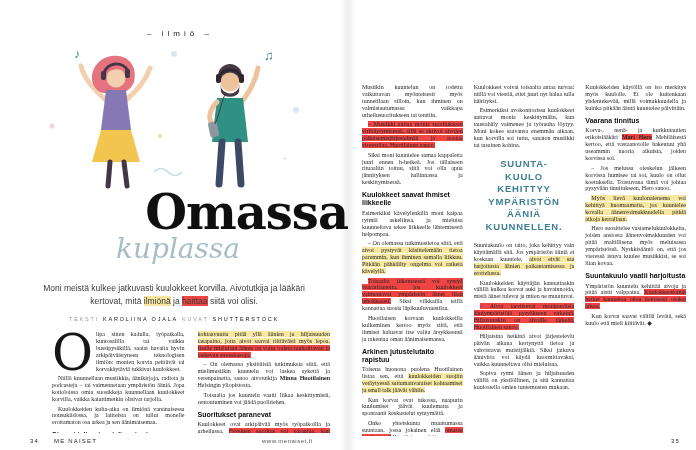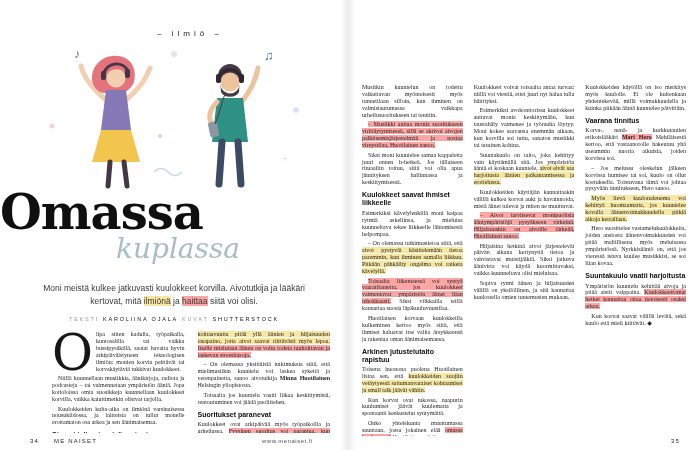--- a/index.html
+++ b/index.html
@@ -1,24 +1,24 @@
 <!DOCTYPE html>
 <html><head>
 <meta charset="utf-8">
 <style>
   *{margin:0;padding:0;box-sizing:border-box}
   html,body{width:696px;height:450px}
   body{font-family:"Liberation Serif",serif;background:#cfcfcf;overflow:hidden}
   .spread{position:relative;width:696px;height:450px;background:#ffffff;overflow:hidden}
   .gutter{position:absolute;left:340px;top:0;width:16px;height:100%;
     background:linear-gradient(90deg,rgba(0,0,0,0),rgba(0,0,0,.07) 50%,rgba(0,0,0,0));pointer-events:none}
-  .kicker{position:absolute;top:29px;left:16px;width:348px;text-align:center;
+  .kicker{position:absolute;top:29px;left:6px;width:348px;text-align:center;
     font-family:"Liberation Sans",sans-serif;font-size:8px;letter-spacing:4px;color:#1c1c1c}
   .illustration{position:absolute;left:34px;top:40px}
-  .title-main{position:absolute;top:188px;left:0;width:348px;text-align:left;
+  .title-main{position:absolute;top:188px;left:0;width:348px;text-align:right;
     font-family:"DejaVu Serif",serif;font-weight:700;font-size:48px;line-height:1;color:#0f0f0f;letter-spacing:-1px}
   .title-script{position:absolute;top:232px;left:4px;width:348px;text-align:center;
     font-family:"DejaVu Serif",serif;font-style:italic;font-size:28px;color:#a7bec7}
   .intro{position:absolute;top:282px;left:42px;width:264px;text-align:center;
     font-family:"Liberation Sans",sans-serif;font-size:8.5px;line-height:1.5;color:#3a3a3a}
   .byline{position:absolute;top:316px;left:0;width:348px;text-align:center;
     font-family:"Liberation Sans",sans-serif;font-size:5.5px;letter-spacing:1.8px;color:#141414}
   .byline span{margin:0 2px}
   .seg-lbl{color:#9a9a9a}
   .seg-name{color:#141414}
@@ -27,21 +27,21 @@
   .right-body{left:362px;top:84px;width:324px;height:352px;gap:11px}
   .col{flex:1;overflow:hidden}
   .col p{font-size:6px;line-height:1.16;color:#262626;text-align:justify;margin-bottom:2.5px}
   .col p+p{text-indent:6px}
   .col h3{font-family:"Liberation Sans",sans-serif;font-size:7px;line-height:1.15;color:#0f0f0f;margin:5px 0 2.5px}
   .dropcap{float:left;font-family:"DejaVu Serif",serif;font-size:50px;line-height:.82;
     padding:2px 3px 0 0;color:#161616}
   .pullquote{white-space:pre-line;text-align:center;font-family:"Liberation Sans",sans-serif;
     font-weight:700;font-size:9.5px;line-height:1.32;letter-spacing:.8px;color:#3f7f96;margin:9px 2px}
   .seg-y{background:#f8e7a0}
-  .seg-p{background:#fca5a5}
+  .seg-p{background:#ef4444}
   .seg-b{font-weight:700}
   .footer{position:absolute;bottom:6px;font-family:"Liberation Sans",sans-serif;
     font-size:6px;letter-spacing:1.2px;color:#2a2a2a}
   .f-left{left:30px}
   .f-left .mag{margin-left:12px}
   .f-site{left:262px;letter-spacing:.5px;color:#555}
   .f-right{right:16px}
 </style>
 </head>
 <body>
@@ -135,20 +135,26 @@
           <p><span class="seg-p">Toisaalta liikenteessä voi syntyä vaaratilanteita, jos kuulokkeet vaimentavat ympäristön äänet liian tehokkaasti.</span><span> Siksi vilkkailla teillä kannattaa suosia läpikuuluvuustilaa.</span></p>
           <p><span>Huotilaisen korvaan kuulokkeilla kulkeminen kertoo myös siitä, että ihmiset haluavat itse valita ärsykkeensä ja rakentaa oman äänimaisemansa.</span></p>
           <h3>Arkinen jutustelutaito rapistuu</h3>
           <p><span>Toisena huonona puolena Huotilainen listaa sen, että </span><span class="seg-y">kuulokkeiden suojiin vetäytyessä sattumanvaraiset kohtaamiset ja small talk jäävät vähiin.</span></p>
           <p><span>Kun korvat ovat tukossa, naapurin kuulumiset jäävät kuulematta ja spontaanit keskustelut syntymättä.</span></p>
           <p><span>Onko yhteiskunta muuttumassa suuntaan, jossa jokainen elää </span><span class="seg-p">omassa kuplassaan?</span><span> Huotilainen pohtii.</span></p>
         </div>
       <div class="col">
           <p><span>Kuulokkeet voivat toisaalta antaa turvaa: niillä voi viestiä, ettei juuri nyt halua tulla häirityksi.</span></p>
           <p><span>Esimerkiksi avokonttorissa kuulokkeet auttavat monia keskittymään, kun taustahäly vaimenee ja työrauha löytyy. Moni kokee saavansa enemmän aikaan, kun korvilla soi tuttu, sanaton musiikki tai tasainen kohina.</span></p>
+          <div class="pullquote">SUUNTA-
+KUULO
+KEHITTYY
+YMPÄRISTÖN
+ÄÄNIÄ
+KUUNNELLEN.</div>
           <p><span>Suuntakuulo on taito, joka kehittyy vain käyttämällä sitä. Jos ympäristön ääniä ei koskaan kuuntele, </span><span class="seg-y">aivot eivät saa harjoitusta äänien paikantamisessa ja erottelussa.</span></p>
           <p><span>Kuulokkeiden käyttäjän kannattaakin välillä kulkea korvat auki ja havainnoida, mistä äänet tulevat ja miten ne muuttuvat.</span></p>
           <p><span class="seg-p">– Aivot tarvitsevat monipuolisia ääniympäristöjä pysyäkseen virkeinä. Hiljaisuuskin on aivoille tärkeää, Huotilainen sanoo.</span></p>
           <p><span>Hiljaisina hetkinä aivot järjestelevät päivän aikana kertynyttä tietoa ja vahvistavat muistijälkiä. Siksi jatkuva äänivirta voi käydä kuormittavaksi, vaikka kuunneltava olisi mieluisaa.</span></p>
           <p><span>Sopiva rytmi äänen ja hiljaisuuden välillä on yksilöllinen, ja sitä kannattaa kuulostella omien tuntemusten mukaan.</span></p>
         </div>
       <div class="col">
           <p><span>Kuulokkeiden käytöllä on iso merkitys myös kuulolle. Ei ole kuitenkaan yhdentekevää, millä voimakkuudella ja kuinka pitkään ääntä kuuntelee päivittäin.</span></p>
           <h3>Vaarana tinnitus</h3>
           <p><span>Korva-, nenä- ja kurkkutautien erikoislääkäri </span><span class="seg-p seg-b">Mari Hero</span><span> Mehiläisestä kertoo, että vastaanotolle hakeutuu yhä useammin nuoria aikuisia, joiden korvissa soi.</span></p>

